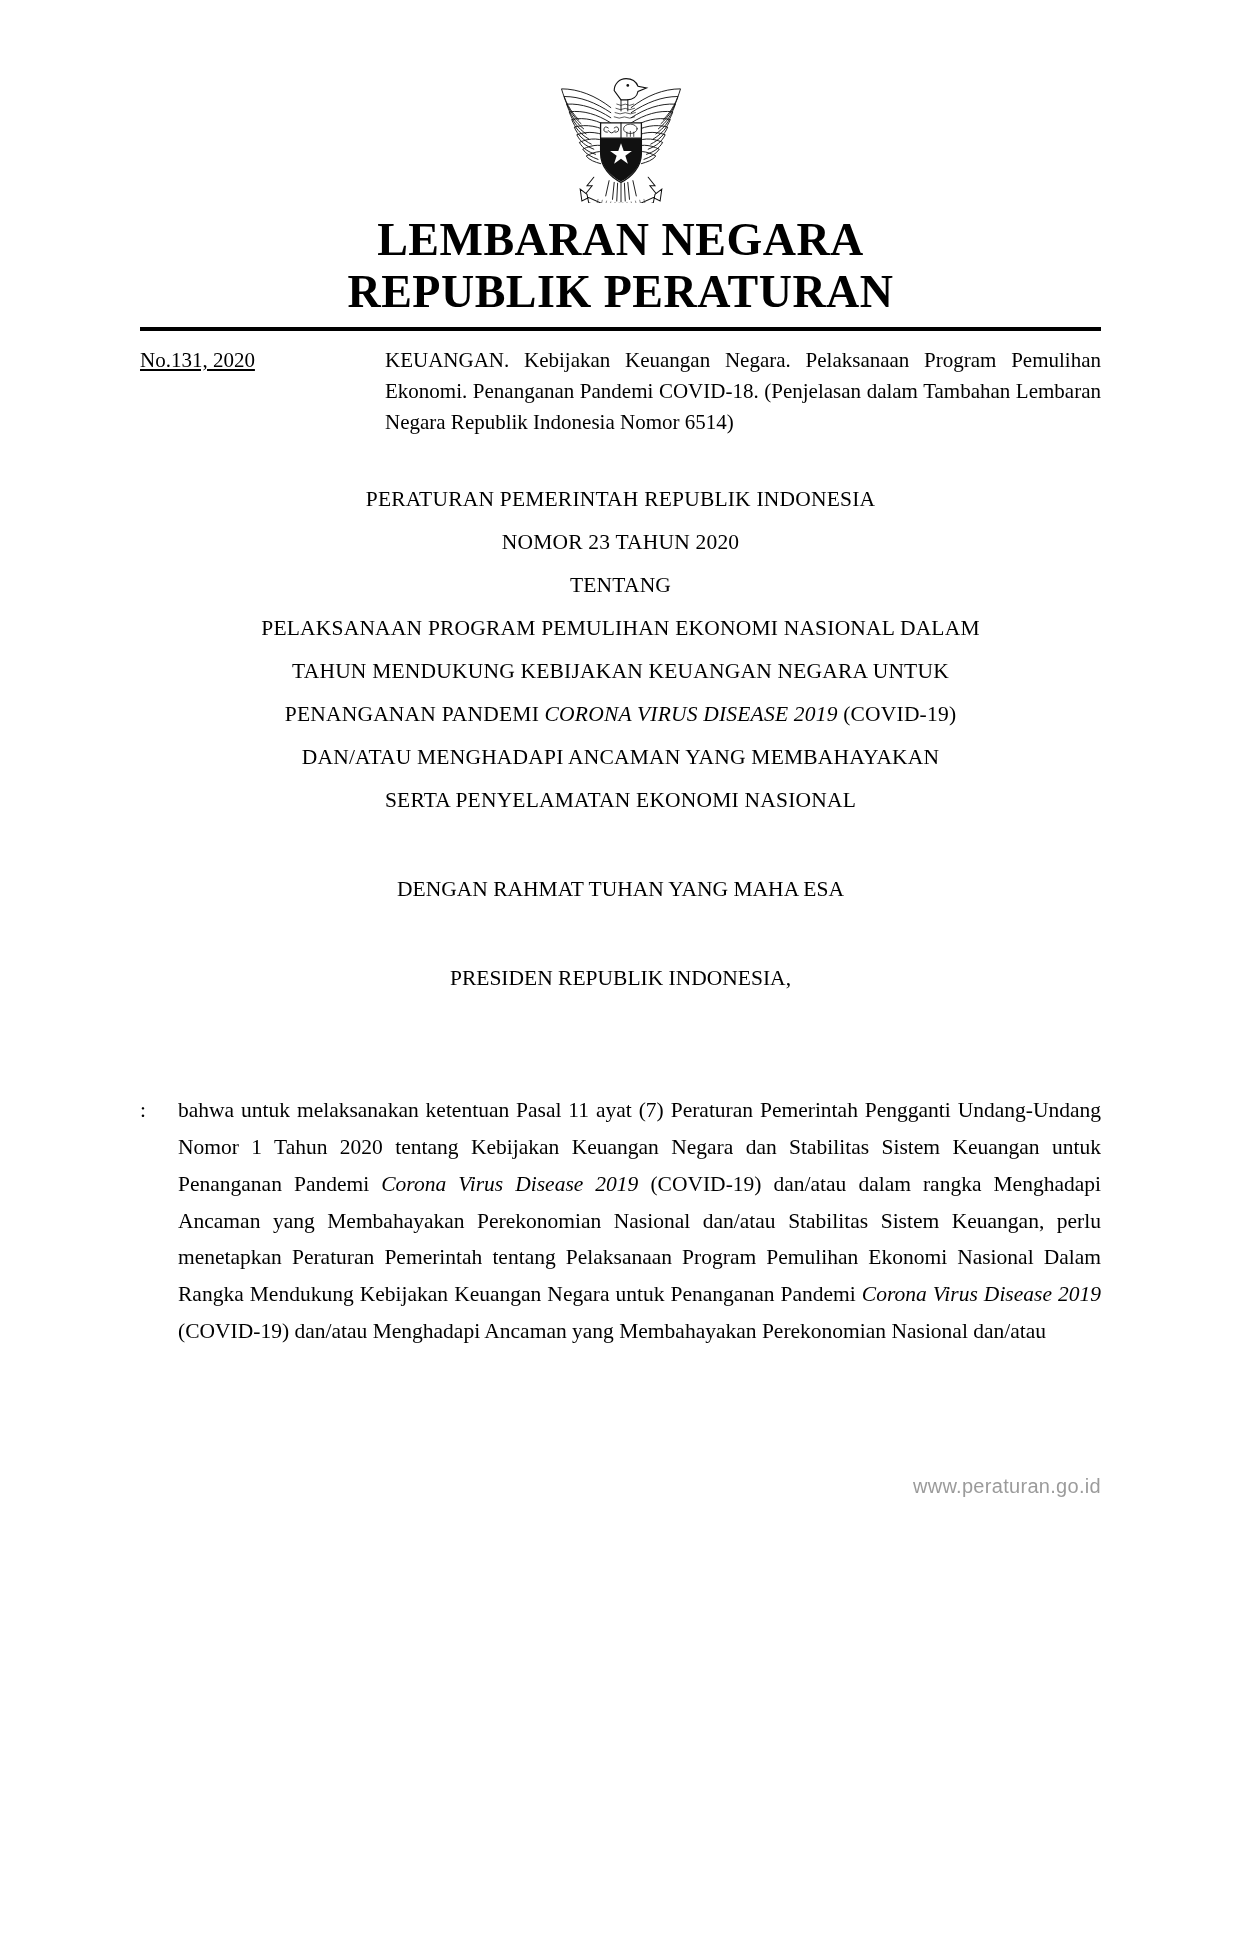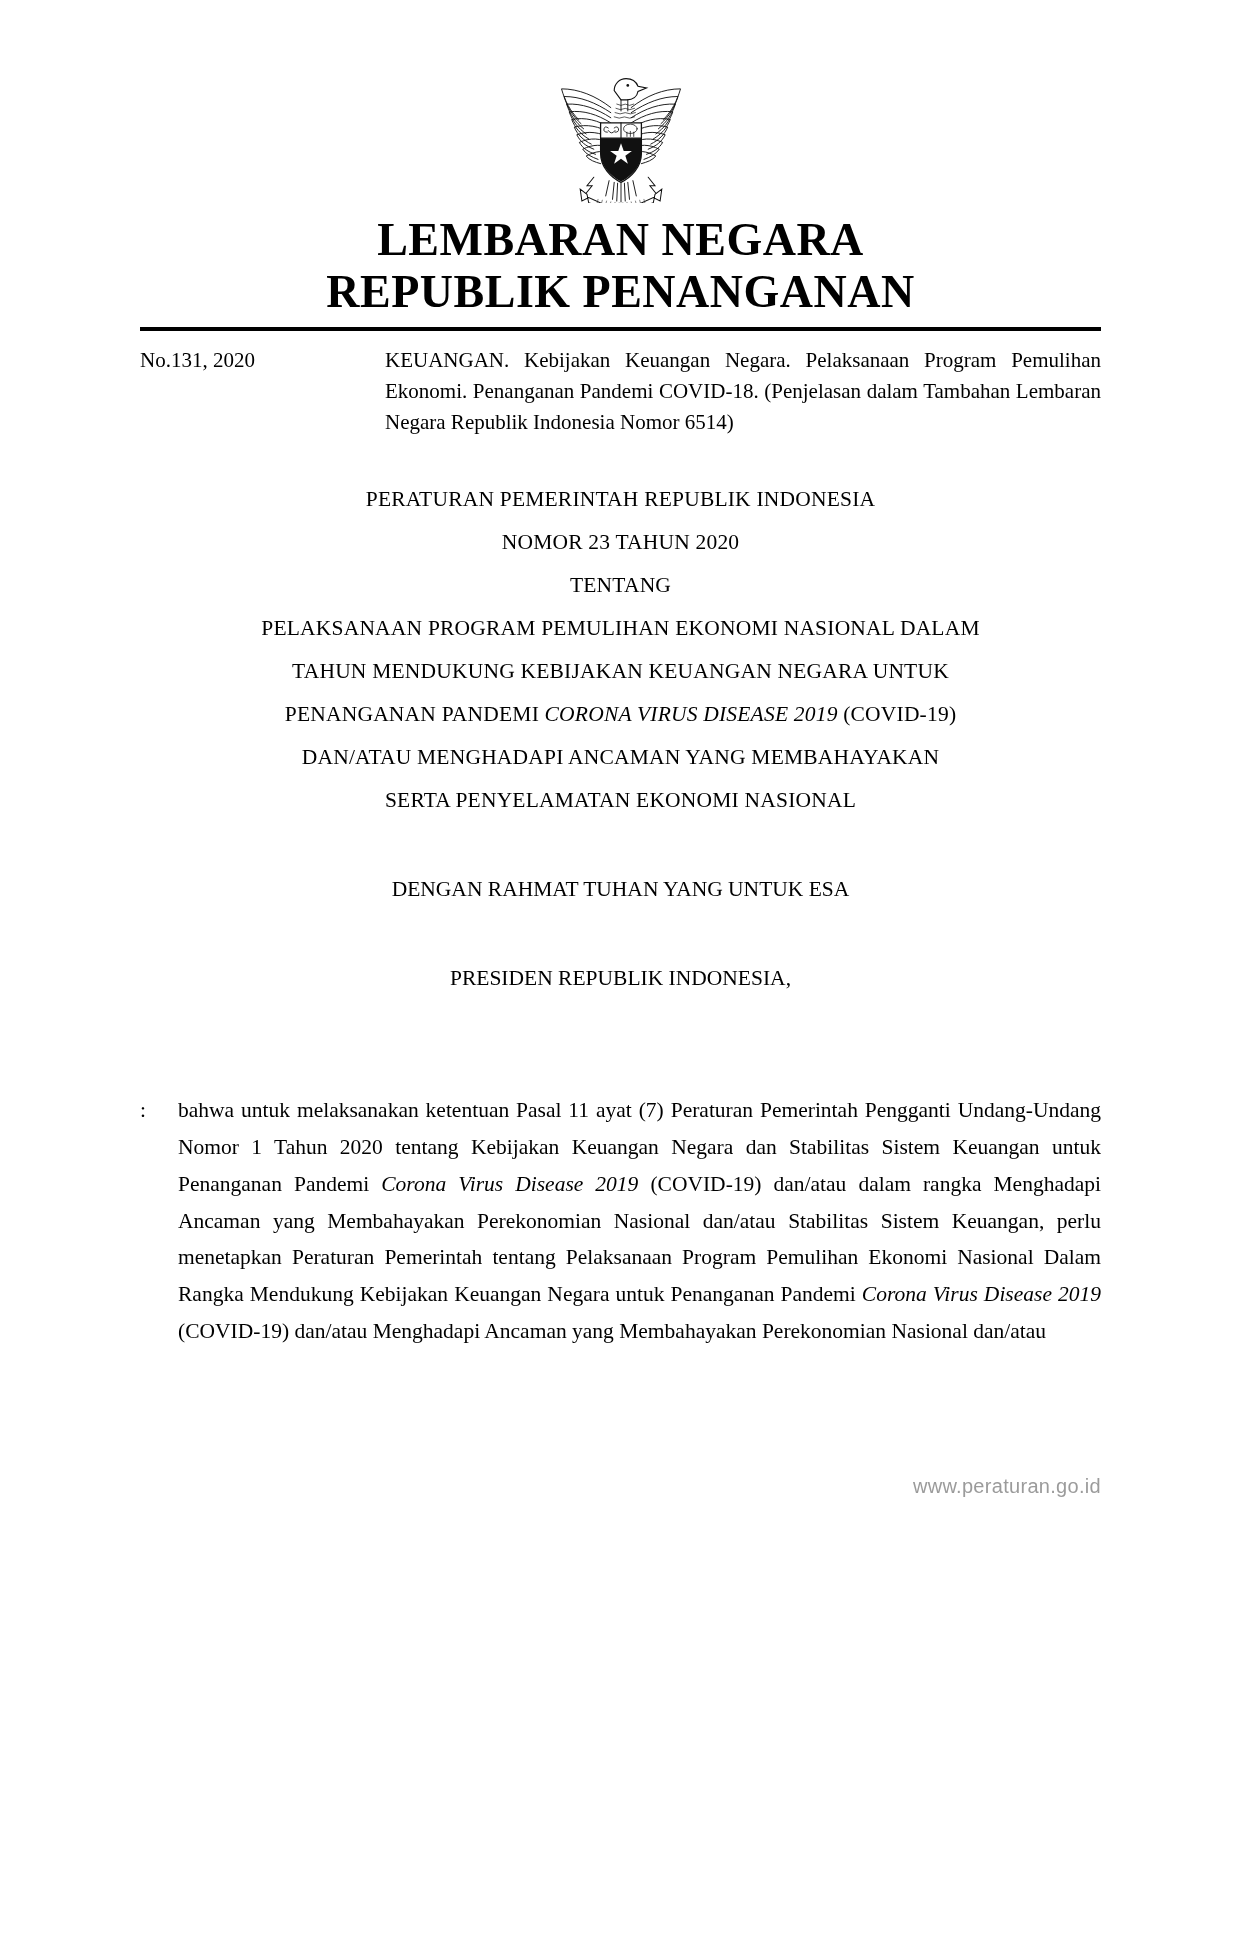--- a/index.html
+++ b/index.html
@@ -64,20 +64,21 @@
   .subject-block {
     display: flex;
     margin-top: 14px;
     font-size: 21px;
     line-height: 1.47;
   }
   .subject-no {
     width: 245px;
     flex: 0 0 245px;
     white-space: nowrap;
+    text-decoration: underline;
   }
   .subject-text {
     flex: 1 1 auto;
     text-align: justify;
     text-align-last: left;
     hyphens: none;
   }
 
   
   .title-block {
@@ -210,21 +211,21 @@
           <path d="M72 170 l1 -4 M77 171 l1 -4 M82 172 l1 -4 M87 173 l1 -4 M92 173.5 l1 -4 M97 174 l0.8 -4 M103 174 l-0.8 -4 M108 173.5 l-1 -4 M113 173 l-1 -4 M118 172 l-1 -4 M123 171 l-1 -4 M128 170 l-1 -4"></path>
         </g>
 
         <path d="M84 178 l3 6 l3 -6 l3 6 l3 -6 l3 6 l3 -6 l3 6 l3 -6" stroke-width="1"></path>
       </g>
     </svg>
   </div>
 
   <div class="masthead">
     <span class="masthead-line">LEMBARAN NEGARA</span>
-    <span class="masthead-line">REPUBLIK PENANGANAN</span>
+    <span class="masthead-line">REPUBLIK PERATURAN</span>
   </div>
 
   <hr class="rule">
 
   <div class="subject-block">
     <div class="subject-no">No.131, 2020</div>
     <div class="subject-text">KEUANGAN. Kebijakan Keuangan Negara. Pelaksanaan Program Pemulihan Ekonomi. Penanganan Pandemi COVID-18. (Penjelasan dalam Tambahan Lembaran Negara Republik Indonesia Nomor 6514)</div>
   </div>
 
   <div class="title-block">
@@ -232,21 +233,21 @@
     <span class="title-line">NOMOR 23 TAHUN 2020</span>
     <span class="title-line">TENTANG</span>
     <span class="title-line">PELAKSANAAN PROGRAM PEMULIHAN EKONOMI NASIONAL DALAM</span>
     <span class="title-line">TAHUN MENDUKUNG KEBIJAKAN KEUANGAN NEGARA UNTUK</span>
     <span class="title-line"><span>PENANGANAN PANDEMI </span><span class="ital">CORONA VIRUS DISEASE 2019</span><span> (COVID-19)</span></span>
     <span class="title-line">DAN/ATAU MENGHADAPI ANCAMAN YANG MEMBAHAYAKAN</span>
     <span class="title-line">SERTA PENYELAMATAN EKONOMI NASIONAL</span>
   </div>
 
   <div class="blessing-block">
-    <span class="title-line">DENGAN RAHMAT TUHAN YANG UNTUK ESA</span>
+    <span class="title-line">DENGAN RAHMAT TUHAN YANG MAHA ESA</span>
     <div class="blessing-gap"></div>
     <span class="title-line">PRESIDEN REPUBLIK INDONESIA,</span>
   </div>
 
   <div class="consider">
     <div class="consider-colon">:</div>
     <div class="consider-body"><span>bahwa untuk melaksanakan ketentuan Pasal 11 ayat (7) Peraturan Pemerintah Pengganti Undang-Undang Nomor 1 Tahun 2020 tentang Kebijakan Keuangan Negara dan Stabilitas Sistem Keuangan untuk Penanganan Pandemi </span><span class="ital">Corona Virus Disease 2019</span><span> (COVID-19) dan/atau dalam rangka Menghadapi Ancaman yang Membahayakan Perekonomian Nasional dan/atau Stabilitas Sistem Keuangan, perlu menetapkan Peraturan Pemerintah tentang Pelaksanaan Program Pemulihan Ekonomi Nasional Dalam Rangka Mendukung Kebijakan Keuangan Negara untuk Penanganan Pandemi </span><span class="ital">Corona Virus Disease 2019</span><span> (COVID-19) dan/atau Menghadapi Ancaman yang Membahayakan Perekonomian Nasional dan/atau</span></div>
   </div>
 
   <div class="footer">www.peraturan.go.id</div>

